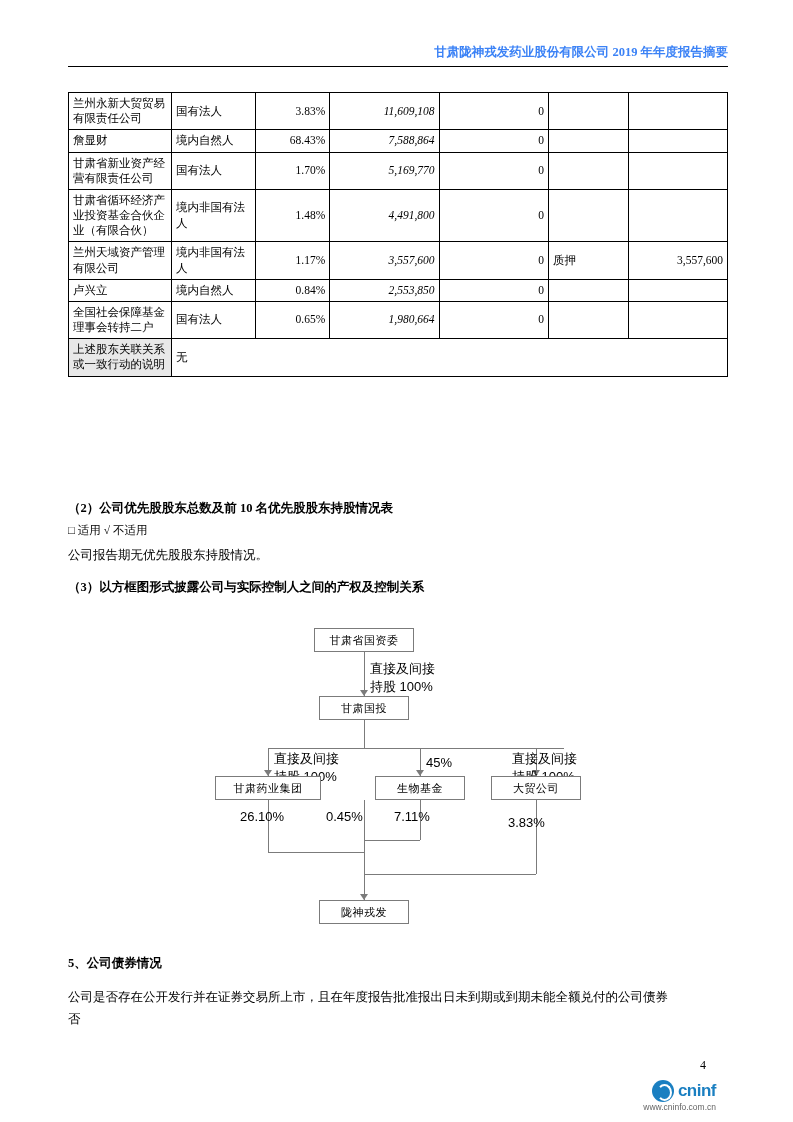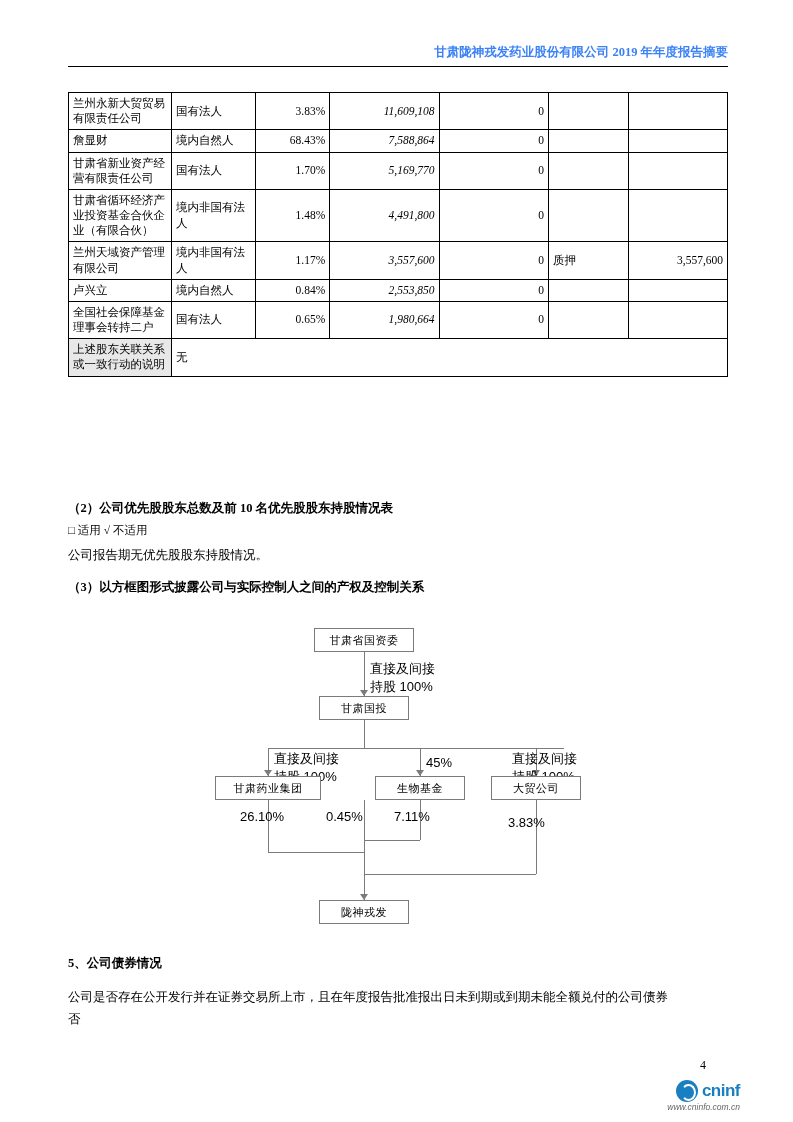--- a/index.html
+++ b/index.html
@@ -136,21 +136,21 @@
   
   .pagenum {
     position: absolute;
     top: 1058px;
     left: 700px;
     font-size: 12px;
   }
   .footer-logo {
     position: absolute;
     top: 1080px;
-    left: 620px;
+    left: 596px;
     width: 120px;
     text-align: right;
   }
   .logo-row {
     display: flex;
     align-items: center;
     justify-content: flex-end;
     gap: 4px;
   }
   .logo-mark {
@@ -173,21 +173,20 @@
     font-weight: bold;
     color: #1a7fc1;
     font-family: "Liberation Sans", "DejaVu Sans", sans-serif;
     letter-spacing: -0.5px;
   }
   .logo-url {
     font-size: 8.5px;
     color: #666;
     font-family: "Liberation Sans", "DejaVu Sans", sans-serif;
     margin-top: 0;
-    font-style: italic;
   }
 </style>
 </head>
 <body>
 
 <div class="page">
 
   <div class="header">甘肃陇神戎发药业股份有限公司 2019 年年度报告摘要</div>
   <div class="header-rule"></div>
 

